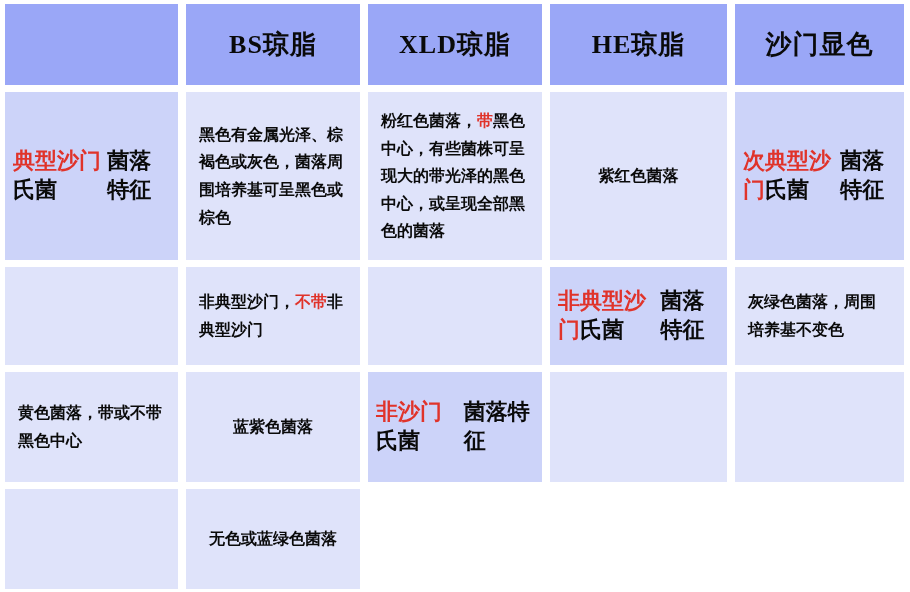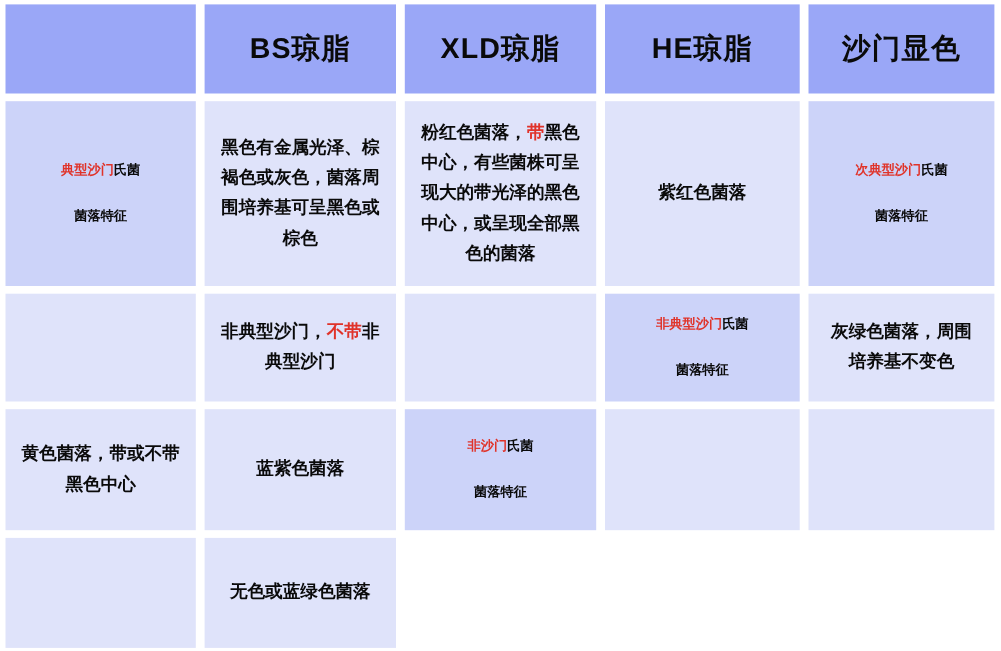--- a/index.html
+++ b/index.html
@@ -8,30 +8,30 @@
     font-family:"Liberation Sans","DejaVu Sans",sans-serif;
     font-weight:700;color:#0a0a0a;
   }
   .grid{
     position:absolute;left:5px;top:4px;
     display:grid;
     grid-template-columns:173px 174px 174px 177px 169px;
     grid-template-rows:81px 168px 98px 110px 100px;
     gap:7px 8px;
   }
-  .cell{display:flex;align-items:center;justify-content:center;text-align:center;box-sizing:border-box;}
+  .cell{display:flex;align-items:center;justify-content:center;box-sizing:border-box;font-family:Liberation Serif, serif;}
   .header{
     background:#9aa7f7;
     font-size:26px;
     letter-spacing:1px;
   }
   .label{
     background:#ccd3f9;
-    font-size:12px;
-    flex-direction:column;
+    font-size:22px;
+    flex-direction:row;
     row-gap:26px;
     padding:6px 8px;
     line-height:1.3;
   }
   .content{
     background:#dfe3fa;
     font-size:16px;
     line-height:1.72;
     padding:6px 13px;
   }

